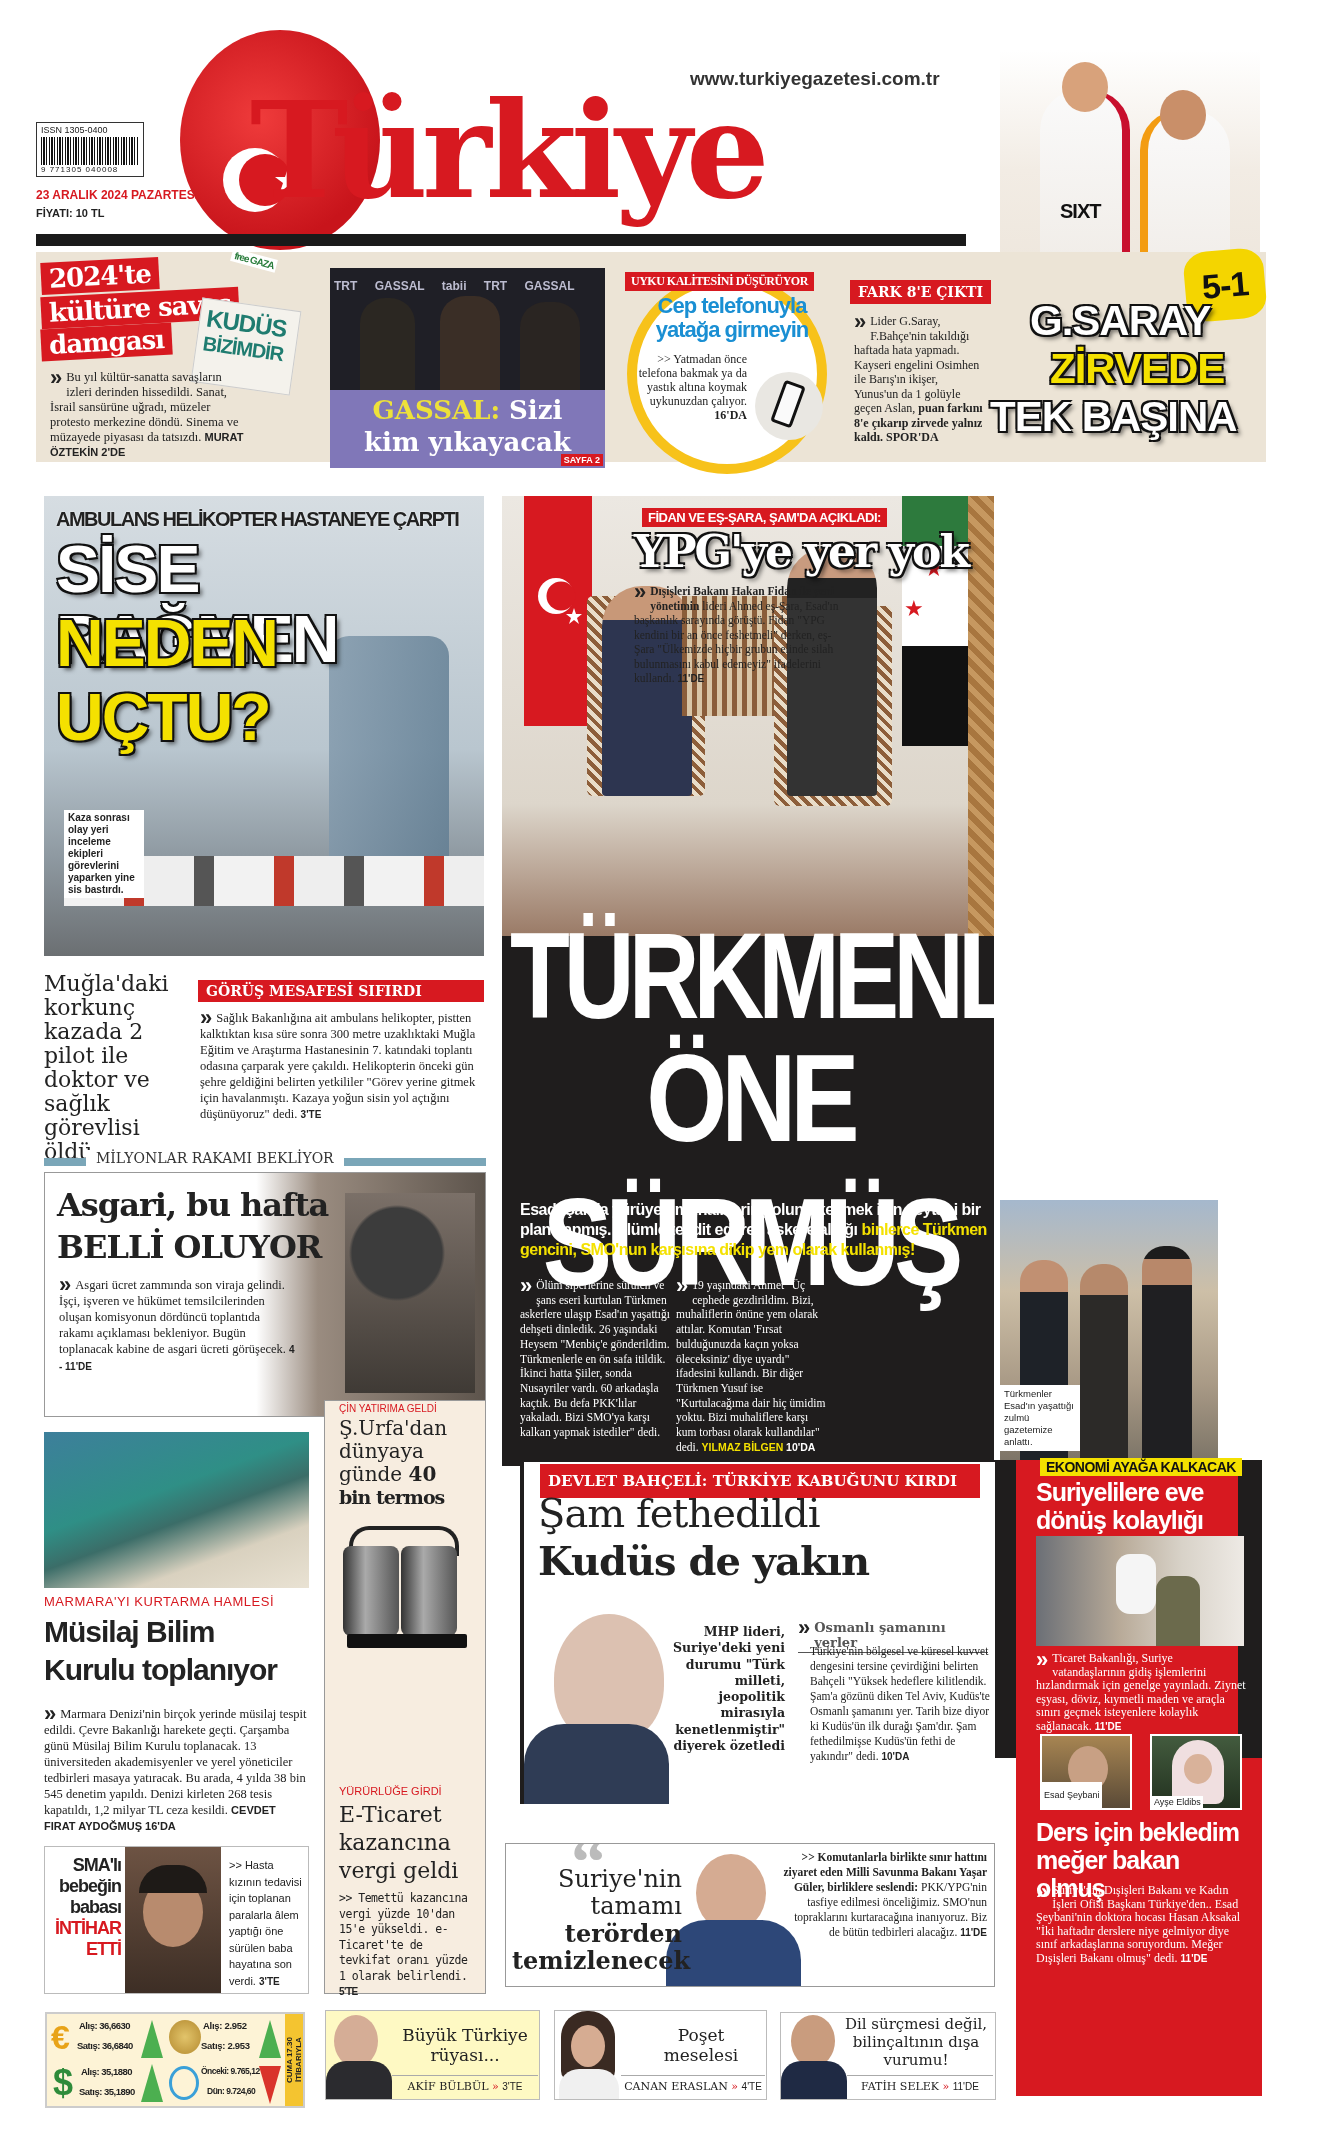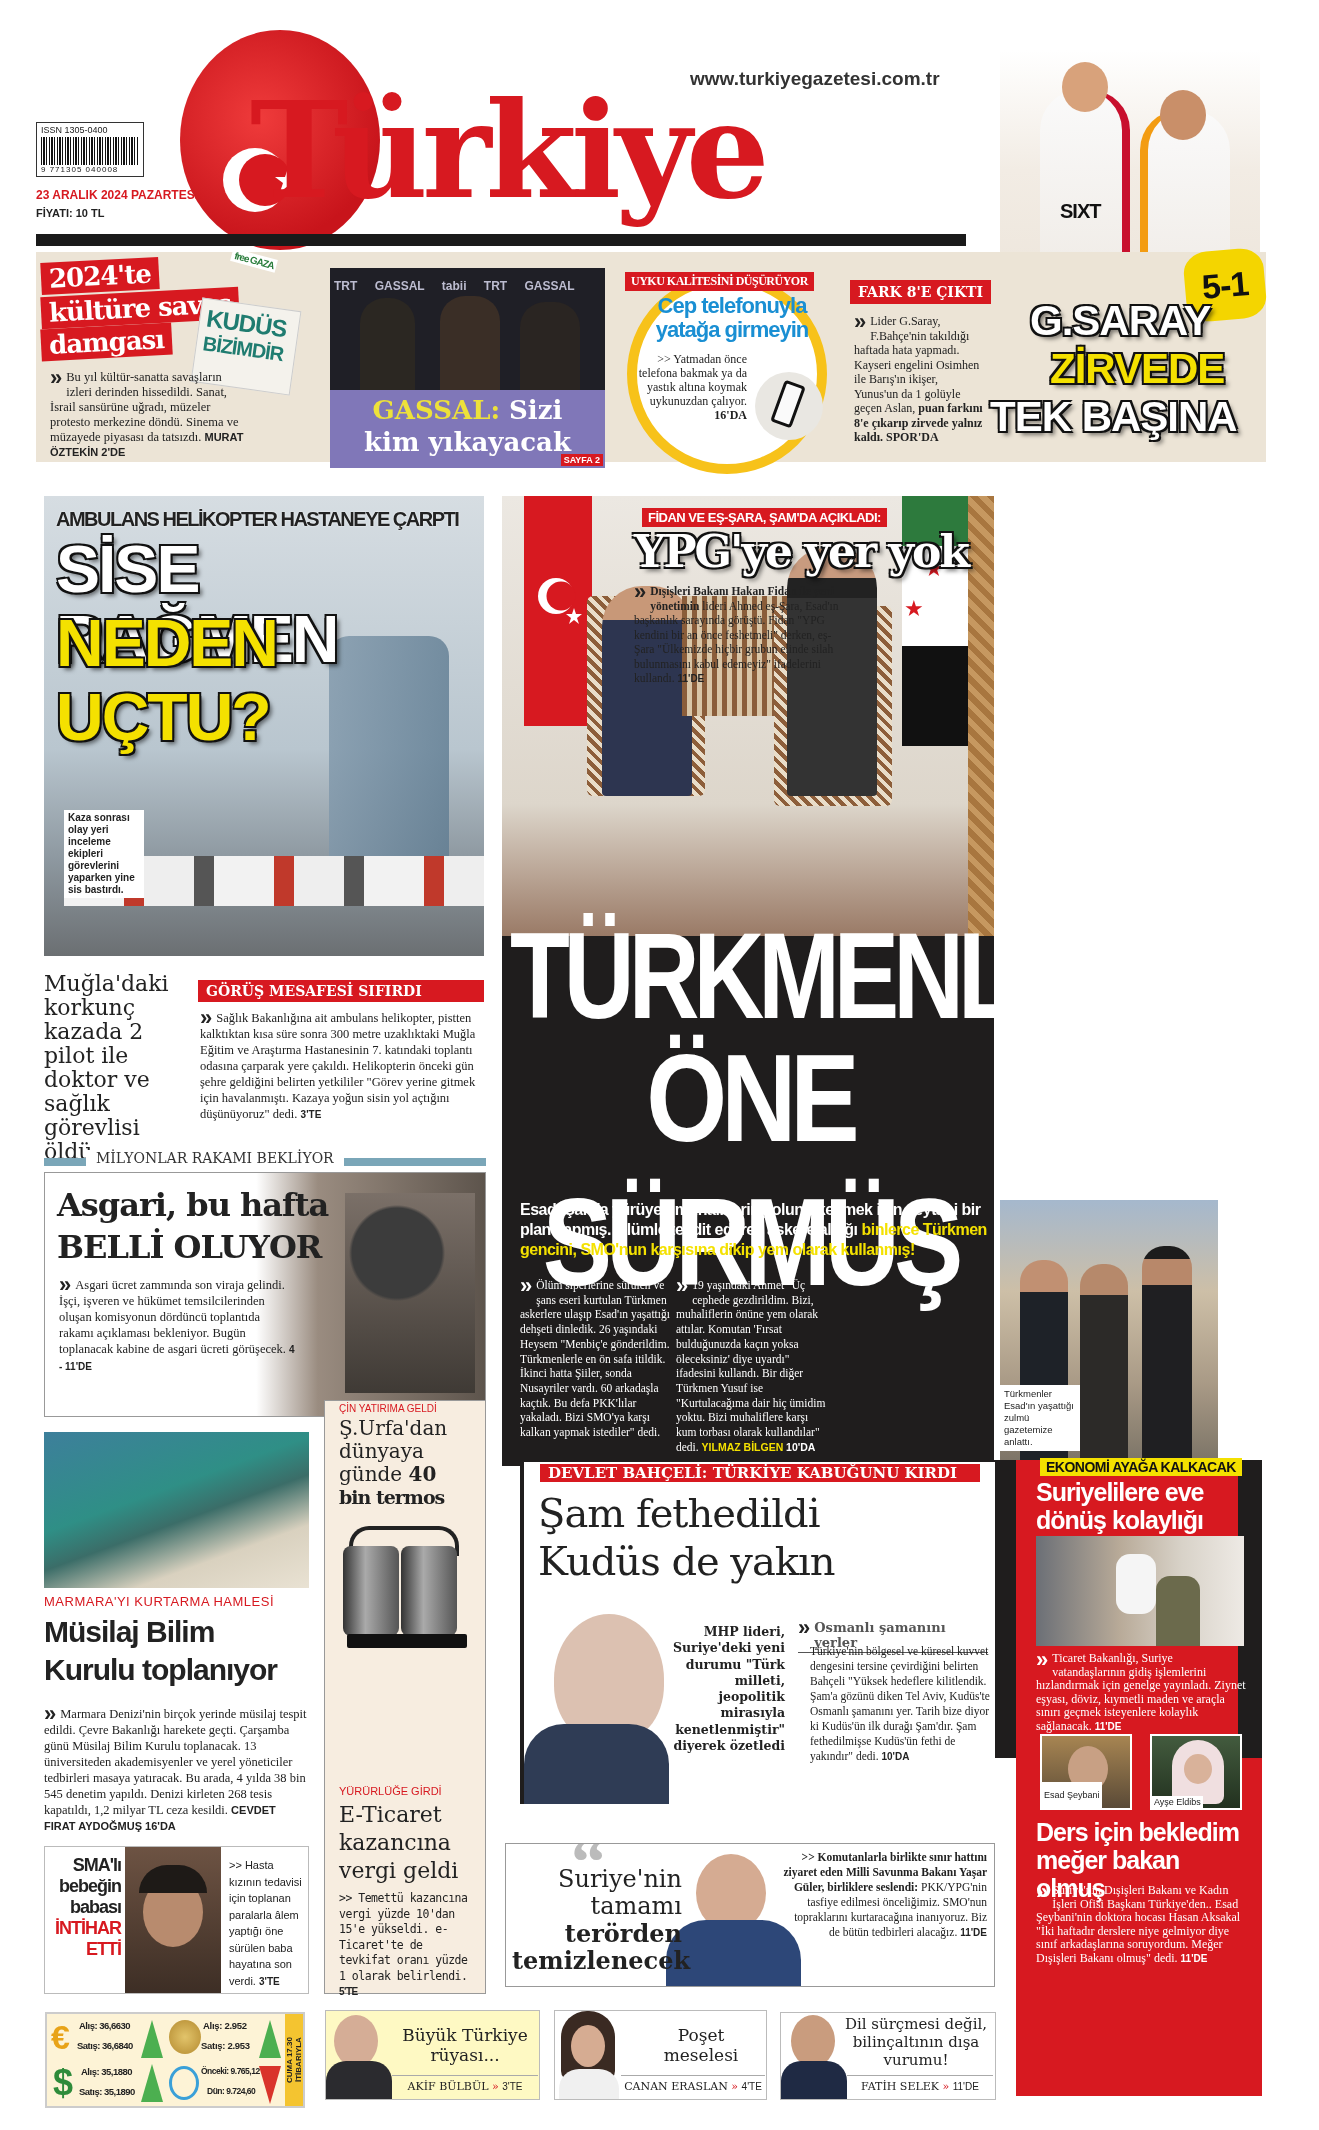--- a/index.html
+++ b/index.html
@@ -259,23 +259,23 @@
   <div class="abs" style="left:32px;top:18px;width:28px;height:30px;border-radius:50%;background:#d9b29a"></div>
   <div class="abs sans" style="left:0;bottom:0;background:#fff;font-size:9px;padding:1px 2px">Ayşe Eldibs</div>
 </div>
 <div class="abs cond" style="left:1036px;top:1818px;width:215px;color:#fff;font-size:25px;line-height:28px;letter-spacing:-1px">Ders için bekledim meğer bakan olmuş</div>
 <div class="abs body" style="left:1036px;top:1884px;width:212px;color:#fff;font-size:12px;line-height:13.5px">
   <span class="quote" style="color:#fff">»</span>
   <span>Suriye'nin Dışişleri Bakanı ve Kadın İşleri Ofisi Başkanı Türkiye'den.. Esad Şeybani'nin doktora hocası Hasan Aksakal "İki haftadır derslere niye gelmiyor diye sınıf arkadaşlarına soruyordum. Meğer Dışişleri Bakanı olmuş" dedi.</span> <span class="ref">11'DE</span>
 </div>
 
 <div class="abs" style="left:520px;top:1462px;width:475px;height:342px;background:#fff;border-left:4px solid #1f1d1d">
-  <div class="abs bar serif" style="left:16px;top:2px;width:440px;font-size:15px;font-weight:bold;padding:0 8px">DEVLET BAHÇELİ: TÜRKİYE KABUĞUNU KIRDI</div>
+  <div class="abs bar serif" style="left:16px;top:2px;width:440px;font-size:15px;font-weight:bold;padding:8px 8px">DEVLET BAHÇELİ: TÜRKİYE KABUĞUNU KIRDI</div>
   <div class="abs serif" style="left:14px;top:26px;font-size:40px;line-height:50px;font-weight:300;letter-spacing:-1px">Şam fethedildi</div>
-  <div class="abs serif" style="left:14px;top:74px;font-size:40px;line-height:50px;font-weight:normal;letter-spacing:-1px">Kudüs de yakın</div>
+  <div class="abs serif" style="left:14px;top:74px;font-size:40px;line-height:50px;font-weight:bold;letter-spacing:-1px">Kudüs de yakın</div>
   <div class="abs" style="left:0;top:142px;width:145px;height:200px;background:#fff">
     <div class="abs" style="left:30px;top:10px;width:110px;height:130px;border-radius:50% 50% 45% 45%;background:#dcc1b1"></div>
     <div class="abs" style="left:0;top:120px;width:145px;height:80px;border-radius:40px 40px 0 0;background:#2f3c55"></div>
   </div>
   <div class="abs serif" style="left:146px;top:162px;width:115px;text-align:right;font-size:12.5px;line-height:16.3px;font-weight:bold">MHP lideri, Suriye'deki yeni durumu "Türk milleti, jeopolitik mirasıyla kenetlenmiştir" diyerek özetledi</div>
   <div class="abs serif" style="left:274px;top:158px;width:190px;font-size:13px;font-weight:bold;color:#555;border-bottom:1px solid #555;padding-bottom:2px">
     <span class="quote">»</span><span>Osmanlı şamanını yerler</span>
   </div>
   <div class="abs body" style="left:286px;top:182px;width:180px;font-size:11.5px;line-height:15px">
     <span>Türkiye'nin bölgesel ve küresel kuvvet dengesini tersine çevirdiğini belirten Bahçeli "Yüksek hedeflere kilitlendik. Şam'a gözünü diken Tel Aviv, Kudüs'te Osmanlı şamanını yer. Tarih bize diyor ki Kudüs'ün ilk durağı Şam'dır. Şam fethedilmişse Kudüs'ün fethi de yakındır" dedi.</span> <span class="ref">10'DA</span>

